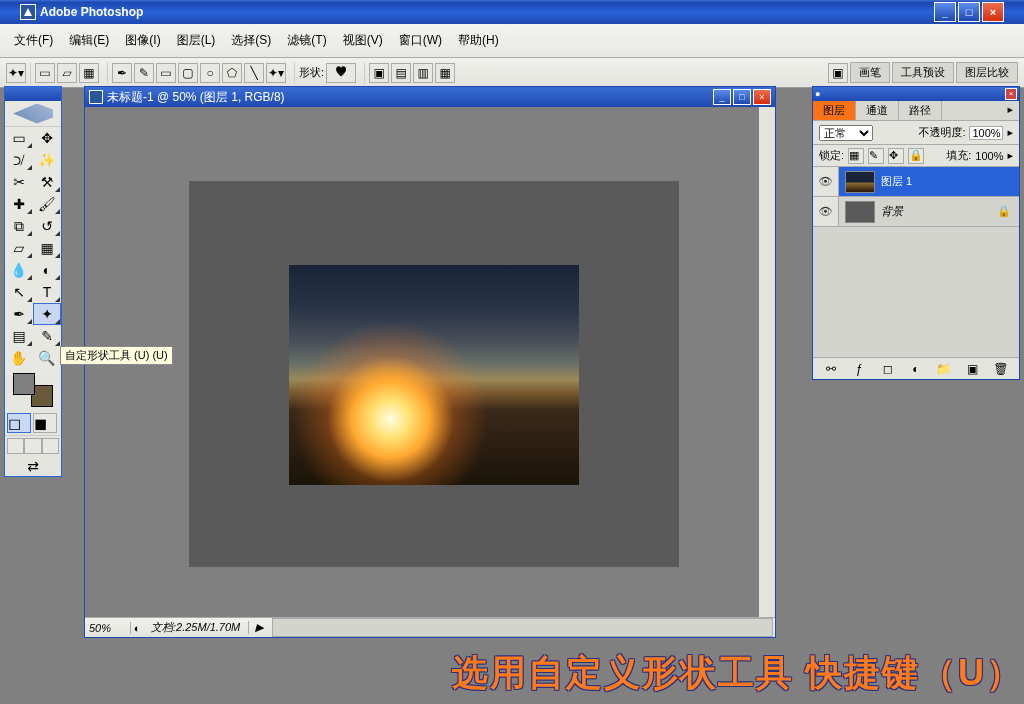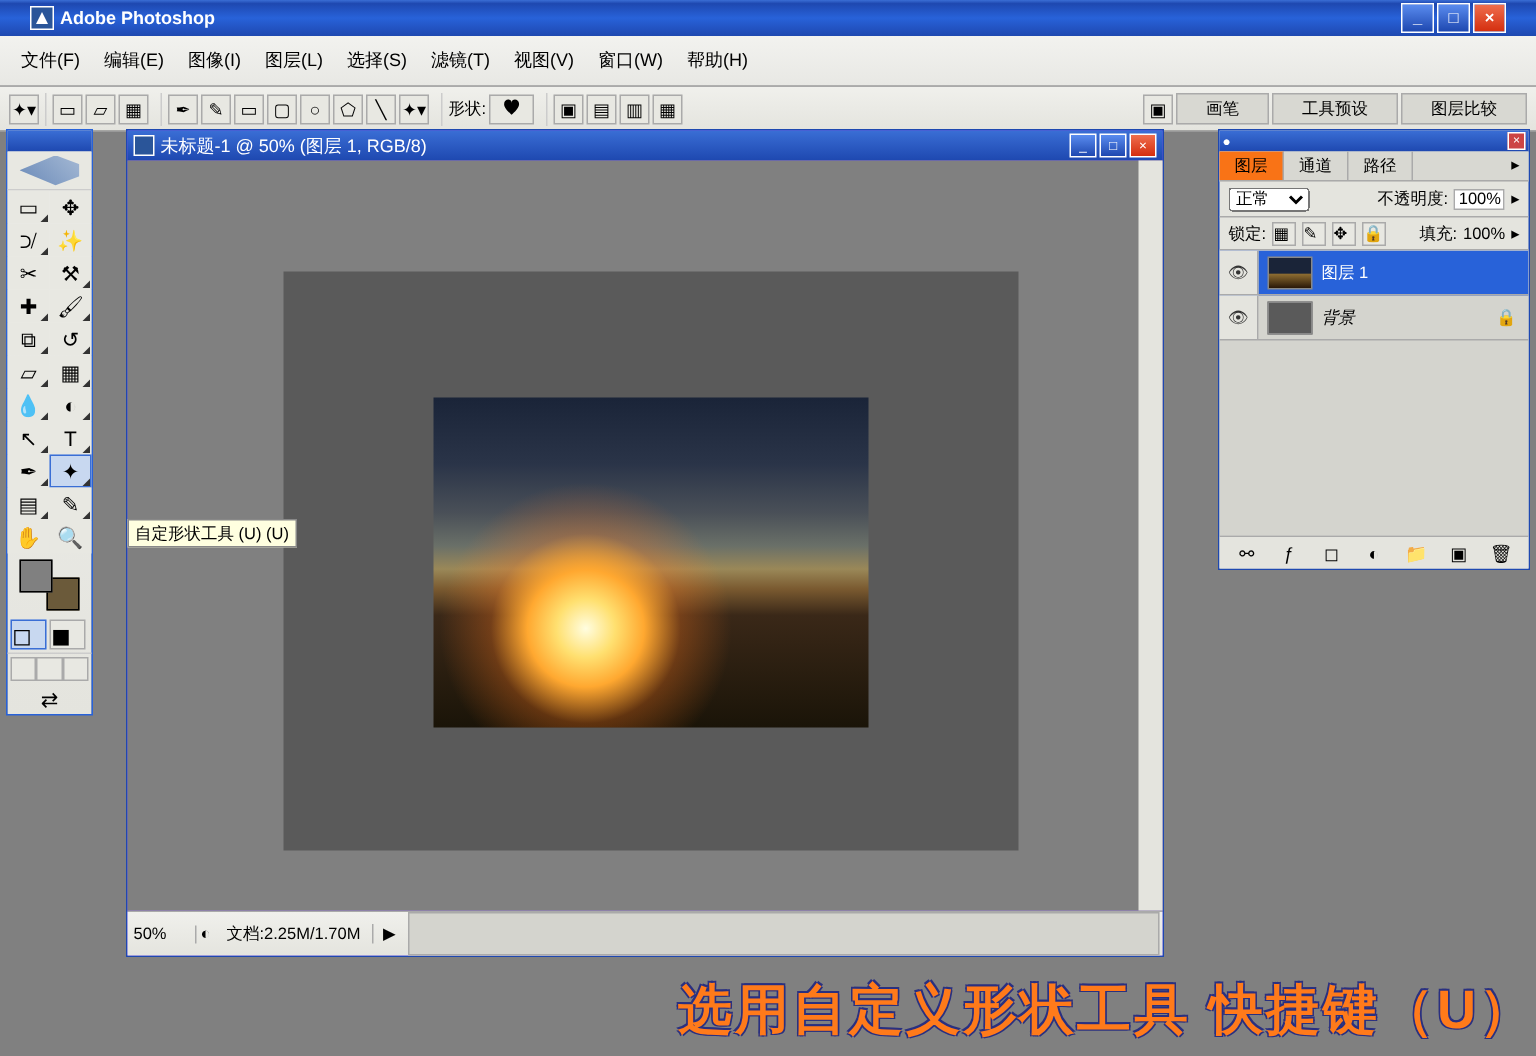--- a/index.html
+++ b/index.html
@@ -18,21 +18,21 @@
 
 .menubar { height: 34px; background: linear-gradient(to bottom, #f2f2ef, #e8e8e4); display: flex; align-items: center; padding: 0 6px; font-size: 12px; border-bottom: 1px solid #aaa; }
 .menuitem { padding: 2px 8px; cursor: default; }
 
 
 .optionsbar { height: 30px; background: linear-gradient(to bottom, #f0f0ec, #e4e4de); display: flex; align-items: center; padding: 0 6px; font-size: 11px; gap: 4px; border-bottom: 1px solid #999; }
 .optgroup { display: flex; align-items: center; gap: 2px; padding: 0 4px; border-left: 1px solid #ccc; height: 22px; }
 .opt-icon { width: 20px; height: 20px; border: 1px solid #aaa; background: #e8e8e2; display: flex; align-items: center; justify-content: center; font-size: 12px; }
 .heart-shape { width: 16px; height: 14px; background: black; clip-path: path('M8,3 C8,0 3,0 3,4 C3,7 8,11 8,11 C8,11 13,7 13,4 C13,0 8,0 8,3 Z'); }
 .right-tabs { margin-left: auto; display: flex; gap: 2px; align-items: center; }
-.rtab { padding: 2px 19px; background: #d8d8d2; border: 1px solid #aaa; font-size: 11px; }
+.rtab { padding: 2px 8px; background: #d8d8d2; border: 1px solid #aaa; font-size: 11px; }
 
 
 .toolbox { position: absolute; left: 4px; top: 86px; width: 58px; background: linear-gradient(to bottom, #f0f0ec, #e4e4de); border: 1px solid #2862d9; }
 .tbheader { height: 14px; background: linear-gradient(to bottom, #3a6ed5, #1e48b0); }
 .tbfeather { height: 26px; background: #e8e8e2; display: flex; justify-content: center; align-items: center; border-bottom: 1px solid #ccc; }
 .feather { width: 40px; height: 20px; background: linear-gradient(45deg, #6a8ab8, #a4b8d4); clip-path: polygon(0 50%, 60% 0, 100% 30%, 100% 70%, 60% 100%); }
 .tbgrid { display: grid; grid-template-columns: 1fr 1fr; }
 .tbtool { width: 28px; height: 22px; border: 1px solid transparent; display: flex; align-items: center; justify-content: center; font-size: 14px; position: relative; background: #e8e8e2; }
 .tbtool.sel { background: #c8d8f0; border: 1px solid #3a6ed5; }
 .tbtool .sub { position: absolute; bottom: 0; right: 0; width: 0; height: 0; border-style: solid; border-width: 0 0 5px 5px; border-color: transparent transparent #333 transparent; }
@@ -40,37 +40,37 @@
 .fgbg { position: relative; width: 40px; height: 34px; }
 .fgbg .fg { position: absolute; top: 0; left: 0; width: 22px; height: 22px; background: #808080; border: 1px solid #000; }
 .fgbg .bg { position: absolute; bottom: 0; right: 0; width: 22px; height: 22px; background: #6b5a3a; border: 1px solid #000; }
 .quickmask { display: flex; gap: 2px; padding: 2px; }
 .qm { width: 24px; height: 20px; border: 1px solid #aaa; background: #e8e8e2; }
 .qm.on { background: #c8d8f0; border-color: #3a6ed5; }
 .screenmode { display: flex; gap: 0; padding: 2px; border-top: 1px solid #ccc; }
 .sm { width: 18px; height: 16px; border: 1px solid #aaa; background: #e8e8e2; }
 
 
-.tooltip { position: absolute; left: 60px; top: 346px; background: #ffffe0; border: 1px solid #888; padding: 1px 4px; font-size: 11px; z-index: 100; margin-left: 25px; }
+.tooltip { position: absolute; left: 60px; top: 346px; background: #ffffe0; border: 1px solid #888; padding: 1px 4px; font-size: 11px; z-index: 100; }
 
 
 .docwin { position: absolute; left: 84px; top: 86px; width: 692px; height: 552px; border: 1px solid #1e48b0; background: #8b5cf6; display: flex; flex-direction: column; }
 .doctitle { height: 20px; background: linear-gradient(to bottom, #3a6ed5, #1e48b0); color: white; font-size: 12px; display: flex; align-items: center; padding: 0 4px; }
 .doctitle .ico { width: 14px; height: 14px; background: #2a5599; border: 1px solid #fff; margin-right: 4px; }
 .doctitle .dwinbtns { margin-left: auto; display: flex; gap: 2px; }
 .doctitle .dwb { width: 18px; height: 16px; border: 1px solid #fff; display: flex; align-items: center; justify-content: center; font-size: 9px; color: white; background: linear-gradient(to bottom, #5a8cef, #1e48b0); }
 .doctitle .dwb.close { background: linear-gradient(to bottom, #ef6e4e, #d42e0e); }
 .doccanvas-wrap { flex: 1; background: #808080; position: relative; overflow: hidden; border-right: 16px solid #e4e4de; }
 .doccanvas { position: absolute; left: 104px; top: 74px; width: 490px; height: 386px; background: #5a5a5a; }
 .photo { position: absolute; left: 100px; top: 84px; width: 290px; height: 220px; background:
   radial-gradient(circle at 35% 70%, #fffde0 0%, #ffe070 8%, #ffa830 16%, rgba(255,120,30,0.3) 26%, transparent 40%),
   linear-gradient(to bottom, #1a2438 0%, #2a3448 20%, #4a5058 35%, #6a7068 45%, #9a8858 52%, #7a5a30 58%, #3a2818 66%, #1a1408 100%);
 }
 .vscroll-handle { position: absolute; right: -16px; top: 0; width: 16px; height: 20px; background: #c4c4be; border: 1px solid #888; }
-.docstatus { height: 30px; background: linear-gradient(to bottom, #f0f0ec, #e4e4de); display: flex; align-items: center; font-size: 11px; border-top: 1px solid #aaa; }
+.docstatus { height: 20px; background: linear-gradient(to bottom, #f0f0ec, #e4e4de); display: flex; align-items: center; font-size: 11px; border-top: 1px solid #aaa; font-style: italic; }
 .docstatus .zoom { width: 46px; padding: 0 4px; border-right: 1px solid #aaa; }
 .docstatus .info { padding: 16px 8px; flex: 0 0 auto; }
 .docstatus .play { padding: 0 6px; border-left: 1px solid #aaa; }
 .hscroll { flex: 1; background: #d4d4ce; height: 100%; margin: 0 2px; border: 1px solid #aaa; position: relative; }
 
 
 .layerpanel { position: absolute; right: 4px; top: 86px; width: 208px; height: 294px; border: 1px solid #1e48b0; background: #e4e4de; display: flex; flex-direction: column; }
 .lpheader { height: 14px; background: linear-gradient(to bottom, #3a6ed5, #1e48b0); display: flex; justify-content: flex-end; align-items: center; padding: 0 2px; }
 .lpheader .x { width: 12px; height: 12px; background: #c44; border: 1px solid #fff; color: white; font-size: 8px; text-align: center; line-height: 10px; }
 .lptabs { height: 20px; background: #d8d8d2; display: flex; font-size: 11px; border-bottom: 1px solid #aaa; }

